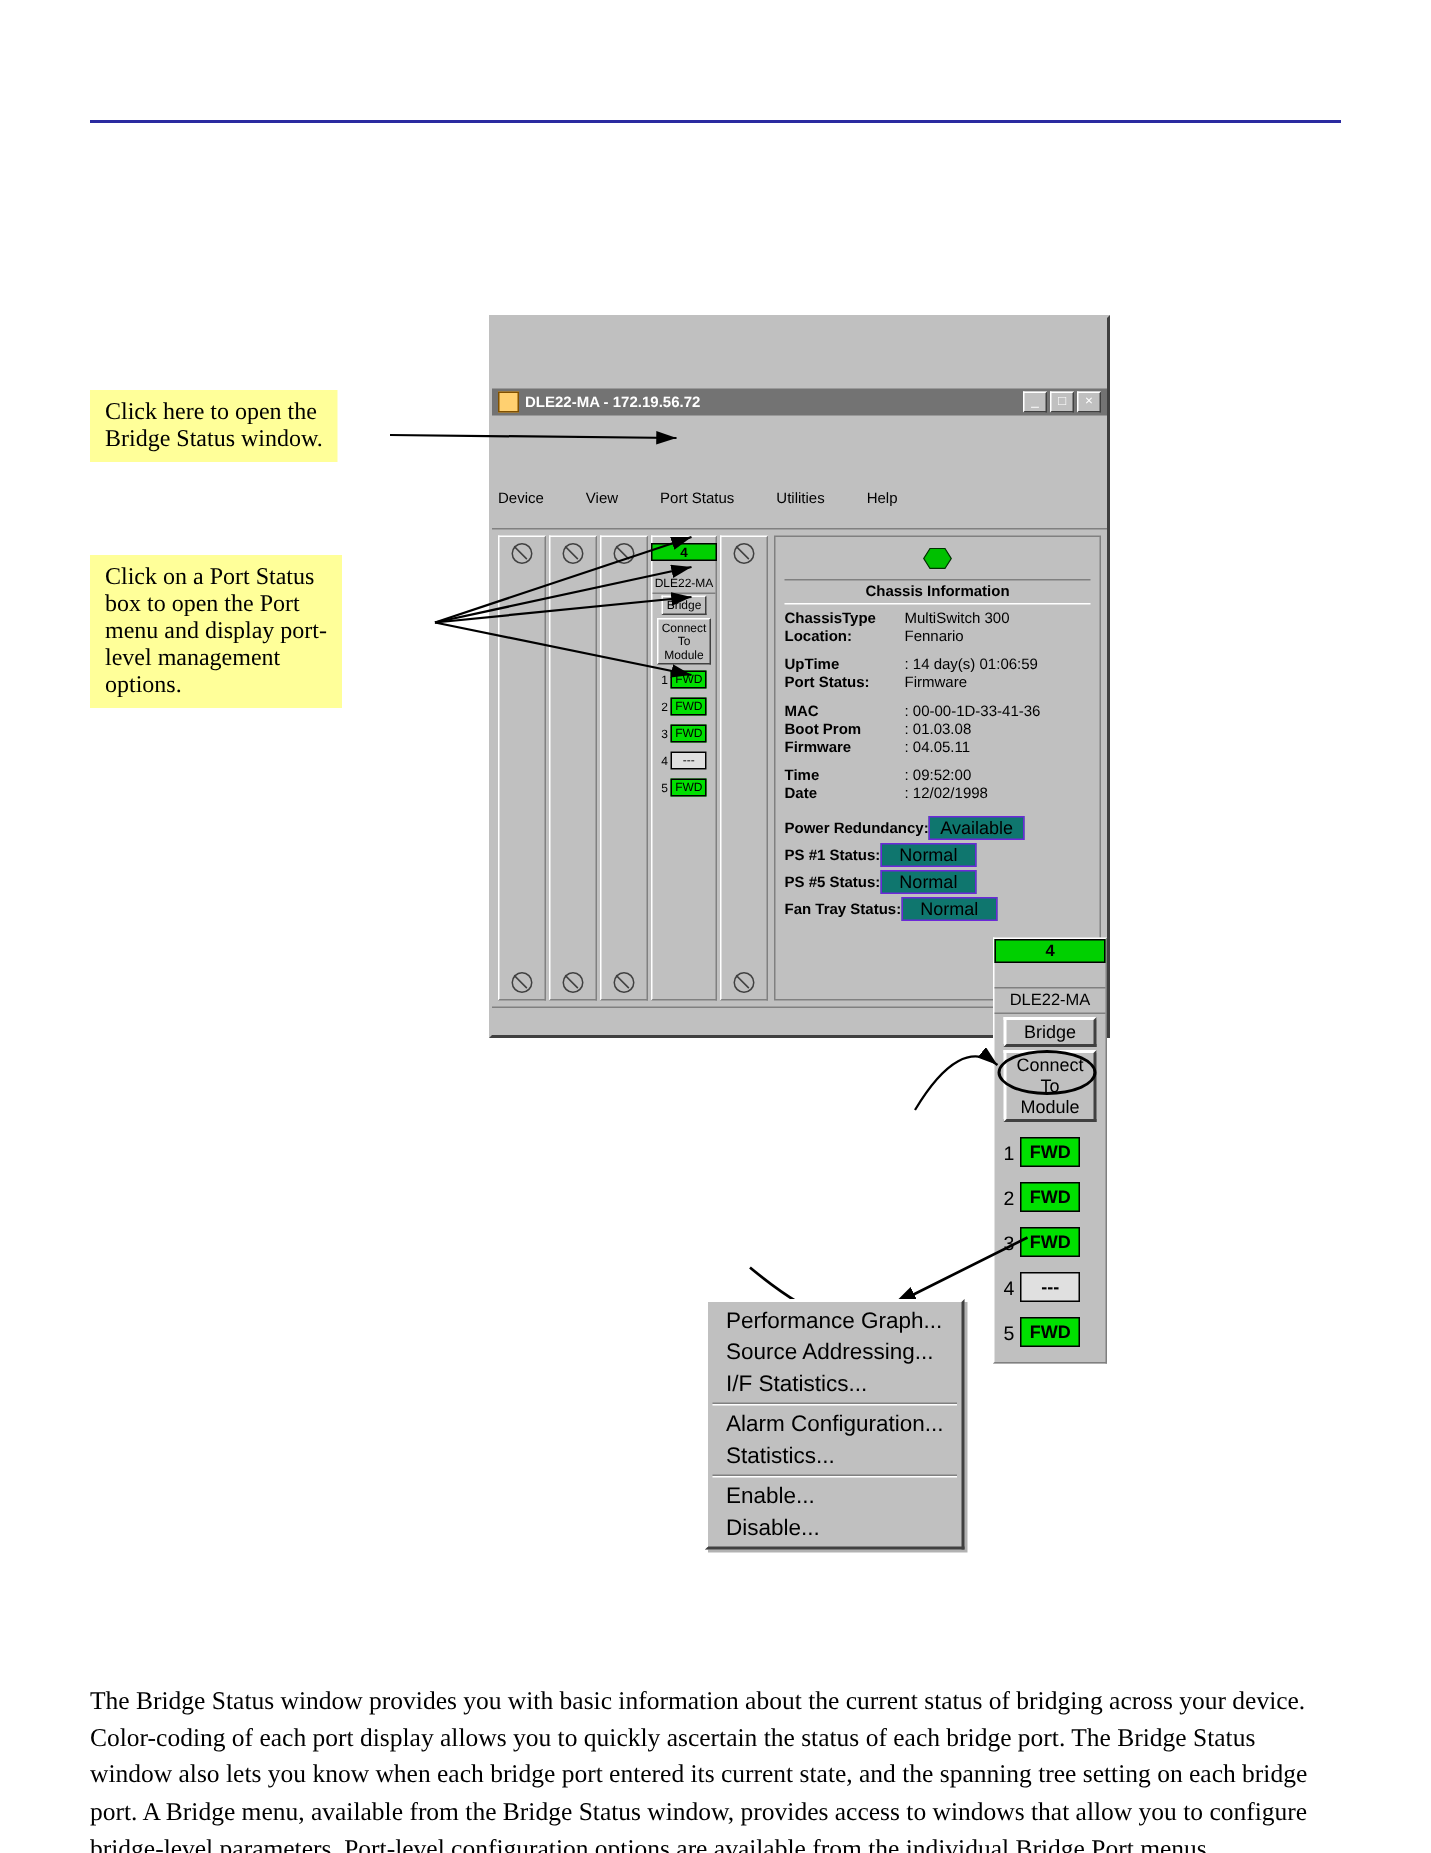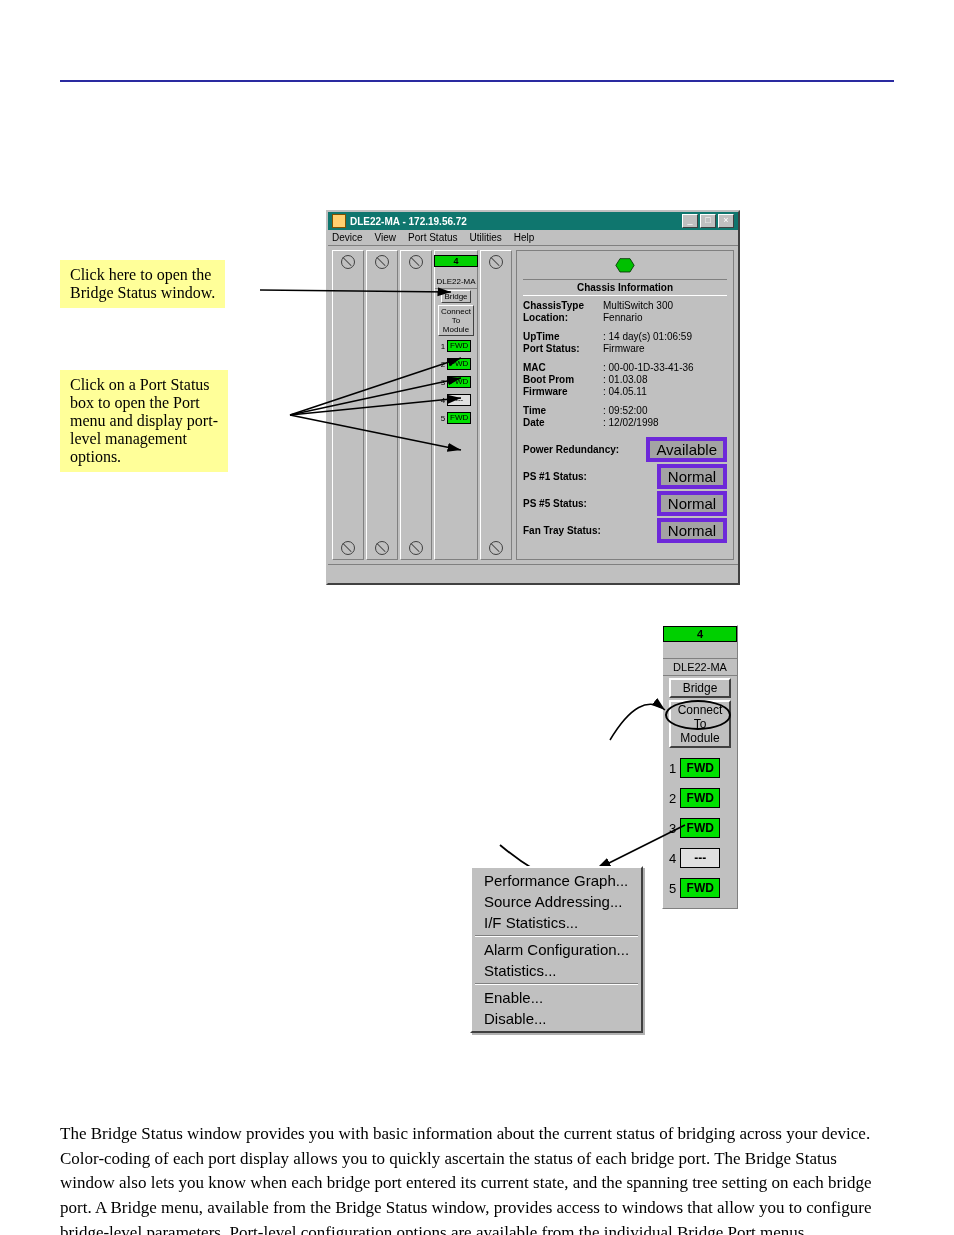--- a/index.html
+++ b/index.html
@@ -32,50 +32,52 @@
   .win {
     background: #c0c0c0;
     border: 2px solid #c0c0c0;
     border-right-color: #404040;
     border-bottom-color: #404040;
     font-family: "MS Sans Serif", Tahoma, sans-serif;
     font-size: 10px;
     width: 410px;
   }
   .titlebar {
-    background: #0f766e;
+    background: #737373;
     color: #fff;
     padding: 2px 4px;
     display: flex;
     align-items: center;
     gap: 4px;
+    margin-top: 47px;
   }
   .titlebar-icon {
     width: 12px; height: 12px;
     background: #ffd070;
     border: 1px solid #805000;
   }
   .titlebar-text { flex: 1; font-weight: bold; }
   .winbtns { display: flex; gap: 2px; }
   .winbtn {
     width: 14px; height: 12px;
     background: #c0c0c0;
     border: 1px solid #fff;
     border-right-color: #404040;
     border-bottom-color: #404040;
     font-size: 9px;
     text-align: center;
     line-height: 10px;
   }
   .menubar {
     background: #c0c0c0;
-    padding: 2px 2px;
-    display: flex;
-    gap: 8px;
+    padding: 14px 2px;
+    display: flex;
+    gap: 24px;
     border-bottom: 1px solid #808080;
+    margin-top: 36px;
   }
   .menubar span { padding: 0 2px; }
   .client {
     display: flex;
     padding: 4px;
     gap: 4px;
   }
   .slots {
     display: flex;
     gap: 2px;
@@ -174,27 +176,27 @@
     font-weight: bold;
     border-top: 1px solid #808080;
     border-bottom: 1px solid #fff;
     padding: 2px 0;
     margin-bottom: 4px;
   }
   .ch-row { display: flex; margin: 1px 0; }
   .ch-lab { font-weight: bold; min-width: 80px; }
   .ch-val { flex: 1; }
   .ch-sep { height: 6px; }
-  .status-row { display: flex; justify-content: space-between; margin: 2px 0; align-items: center;}
+  .status-row { display: flex; margin: 2px 0; align-items: center;}
   .status-lab { font-weight: bold; }
   .status-box {
-    background: #a3a3a3;
-    border: 4px solid #6d28d9;
+    background: #0f766e;
+    border: 1px solid #6d28d9;
     padding: 0 6px;
-    font-size: 15px;
+    font-size: 12px;
     min-width: 50px;
     text-align: center;
   }
   .statusbar {
     border-top: 1px solid #808080;
     height: 18px;
     background: #c0c0c0;
   }
   
   .detail-panel {

